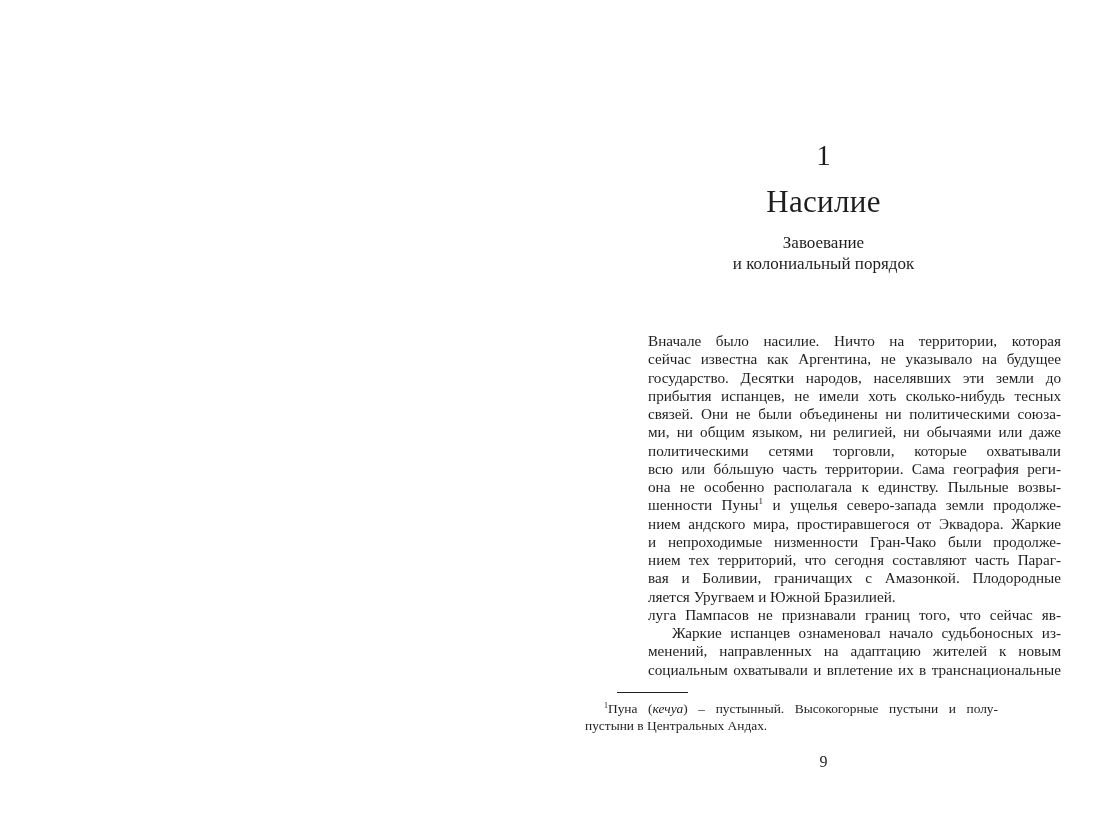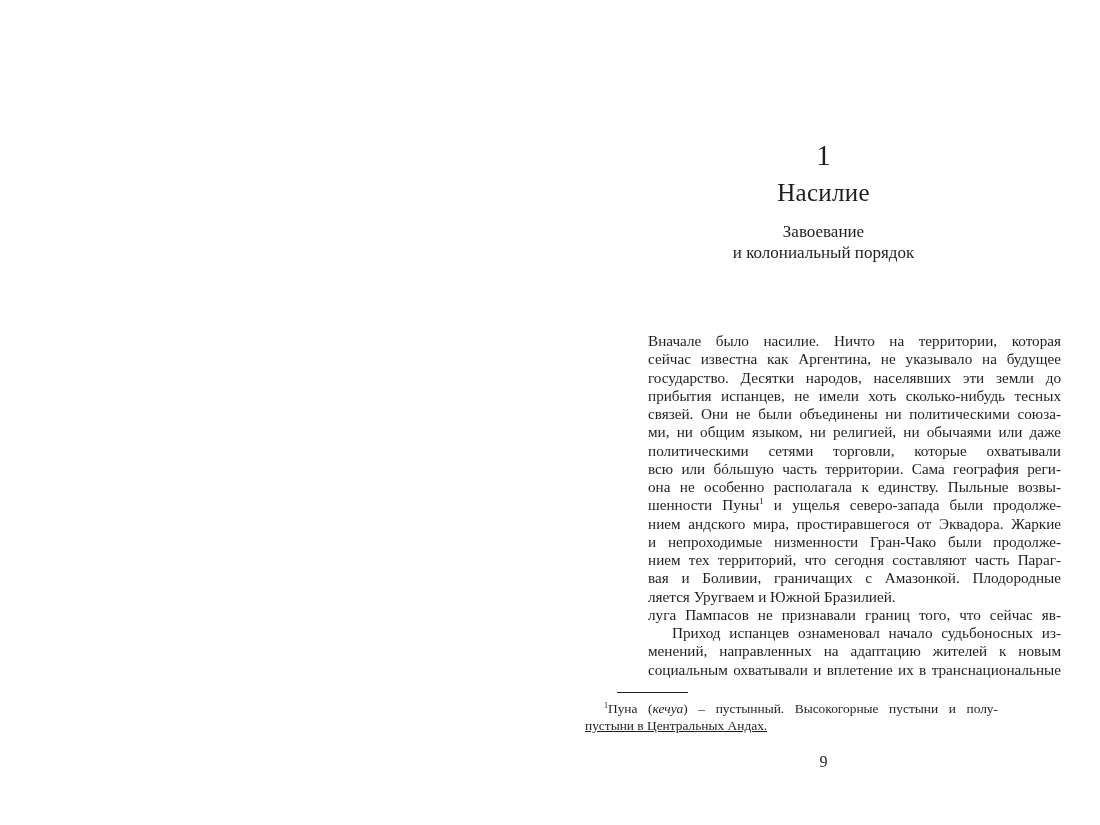--- a/index.html
+++ b/index.html
@@ -38,23 +38,23 @@
       width: 413px;
       top: 138px;
       text-align: center;
     }
     .chapter-number {
       font-size: 29px;
       line-height: 34px;
       margin: 0;
     }
     .chapter-title {
-      font-size: 25px;
+      font-size: 31px;
       line-height: 34px;
-      margin: 4px;
+      margin: 13px;
       letter-spacing: 0.3px;
     }
     .chapter-subtitle {
       font-size: 17px;
       line-height: 21px;
       margin: 11px 0 8px 0;
     }
     .body-text {
       position: absolute;
       left: 648px;
@@ -102,21 +102,20 @@
       display: block;
       white-space: nowrap;
       text-align: justify;
       text-align-last: justify;
     }
     .footnote .line.indent {
       padding-left: 19px;
     }
     .footnote .line.last {
       text-align-last: left;
-      text-decoration: underline;
     }
     .footnote .fn-mark {
       font-size: 8px;
       vertical-align: super;
       line-height: 0;
     }
     .footnote em {
       font-style: italic;
     }
     .page-number {
@@ -150,28 +149,28 @@
   <div class="body-text">
     <span class="line">Вначале было насилие. Ничто на территории, которая</span>
     <span class="line">сейчас известна как Аргентина, не указывало на будущее</span>
     <span class="line">государство. Десятки народов, населявших эти земли до</span>
     <span class="line">прибытия испанцев, не имели хоть сколько-нибудь тесных</span>
     <span class="line">связей. Они не были объединены ни политическими союза-</span>
     <span class="line">ми, ни общим языком, ни религией, ни обычаями или даже</span>
     <span class="line">политическими сетями торговли, которые охватывали</span>
     <span class="line">всю или бóльшую часть территории. Сама география реги-</span>
     <span class="line">она не особенно располагала к единству. Пыльные возвы-</span>
-    <span class="line"><span>шенности Пуны</span><span class="fn-ref">1</span><span> и ущелья северо-запада были продолже-</span></span>
+    <span class="line"><span>шенности Пуны</span><span class="fn-ref">1</span><span> и ущелья северо-запада земли продолже-</span></span>
     <span class="line">нием андского мира, простиравшегося от Эквадора. Жаркие</span>
     <span class="line">и непроходимые низменности Гран-Чако были продолже-</span>
     <span class="line">нием тех территорий, что сегодня составляют часть Параг-</span>
     <span class="line">вая и Боливии, граничащих с Амазонкой. Плодородные</span>
     <span class="line last">ляется Уругваем и Южной Бразилией.</span>
     <span class="line">луга Пампасов не признавали границ того, что сейчас яв-</span>
-    <span class="line indent">Приход испанцев ознаменовал начало судьбоносных из-</span>
+    <span class="line indent">Жаркие испанцев ознаменовал начало судьбоносных из-</span>
     <span class="line">менений, направленных на адаптацию жителей к новым</span>
     <span class="line">социальным охватывали и вплетение их в транснациональные</span>
   </div>
 
   <div class="footnote-rule"></div>
 
   <div class="footnote">
     <span class="line indent"><span class="fn-mark">1</span><span>Пуна (</span><em>кечуа</em><span>) – пустынный. Высокогорные пустыни и полу-</span></span>
     <span class="line last">пустыни в Центральных Андах.</span>
   </div>

